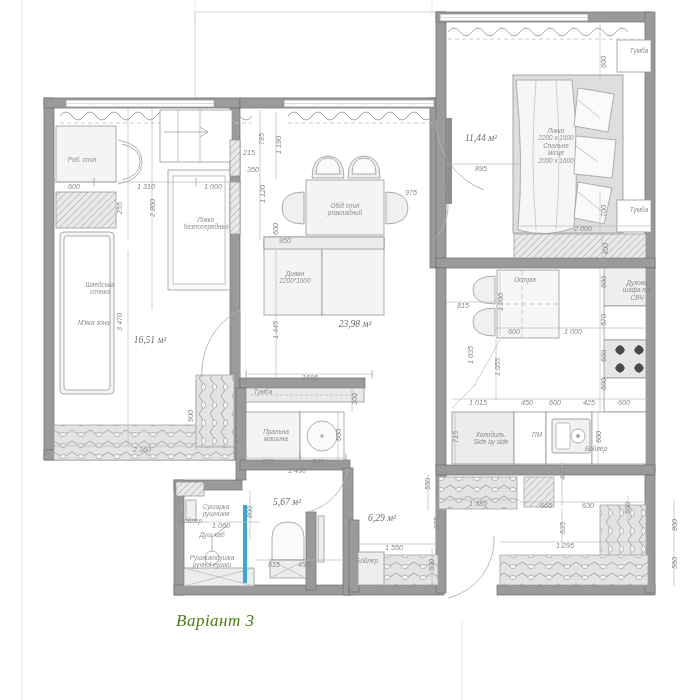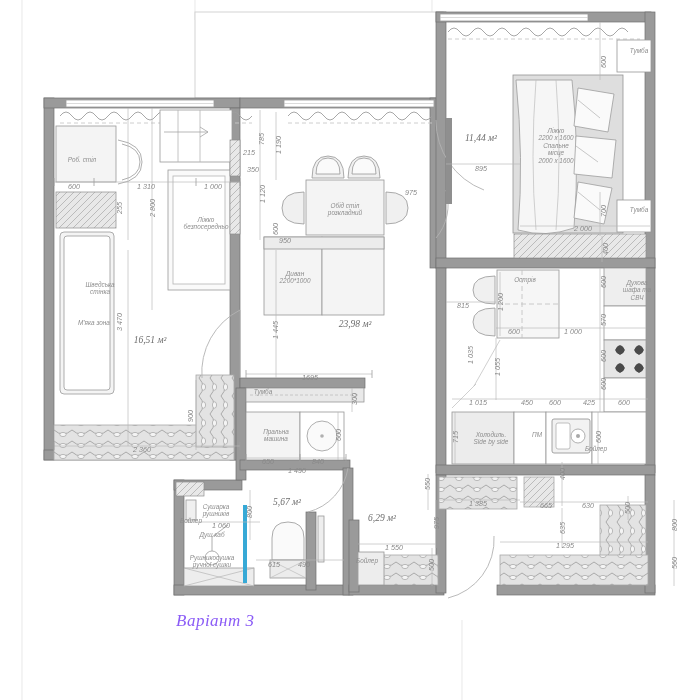--- a/index.html
+++ b/index.html
@@ -1,21 +1,21 @@
 <!DOCTYPE html>
 <html><head>
 <meta charset="utf-8">
 <style>
   html,body{margin:0;padding:0;background:#ffffff;}
   body{width:700px;height:700px;overflow:hidden;
        font-family:"Liberation Sans","DejaVu Sans",sans-serif;}
   #plan{position:relative;width:700px;height:700px;background:#fff;}
   #plan svg{position:absolute;left:0;top:0;}
   .cap{position:absolute;left:176px;top:611px;font-style:italic;
-       font-size:17px;color:#8b5cf6;letter-spacing:.5px;
+       font-size:17px;color:#4d7c0f;letter-spacing:.5px;
        font-family:"Liberation Serif","DejaVu Serif",serif;}
 </style>
 </head>
 <body>
 
 <div id="plan">
 
 <svg width="700" height="700" viewBox="0 0 700 700">
   <defs>
     <pattern id="hatchDiag" width="7" height="7" patternUnits="userSpaceOnUse">

